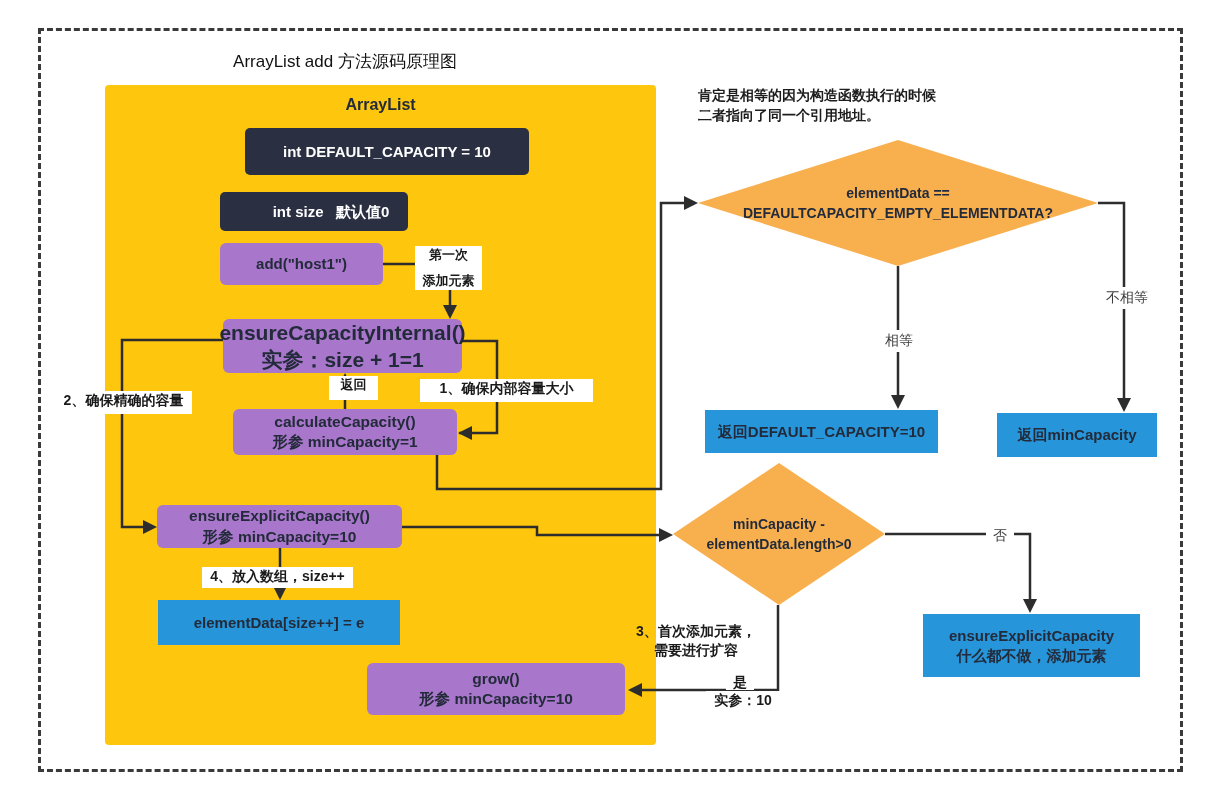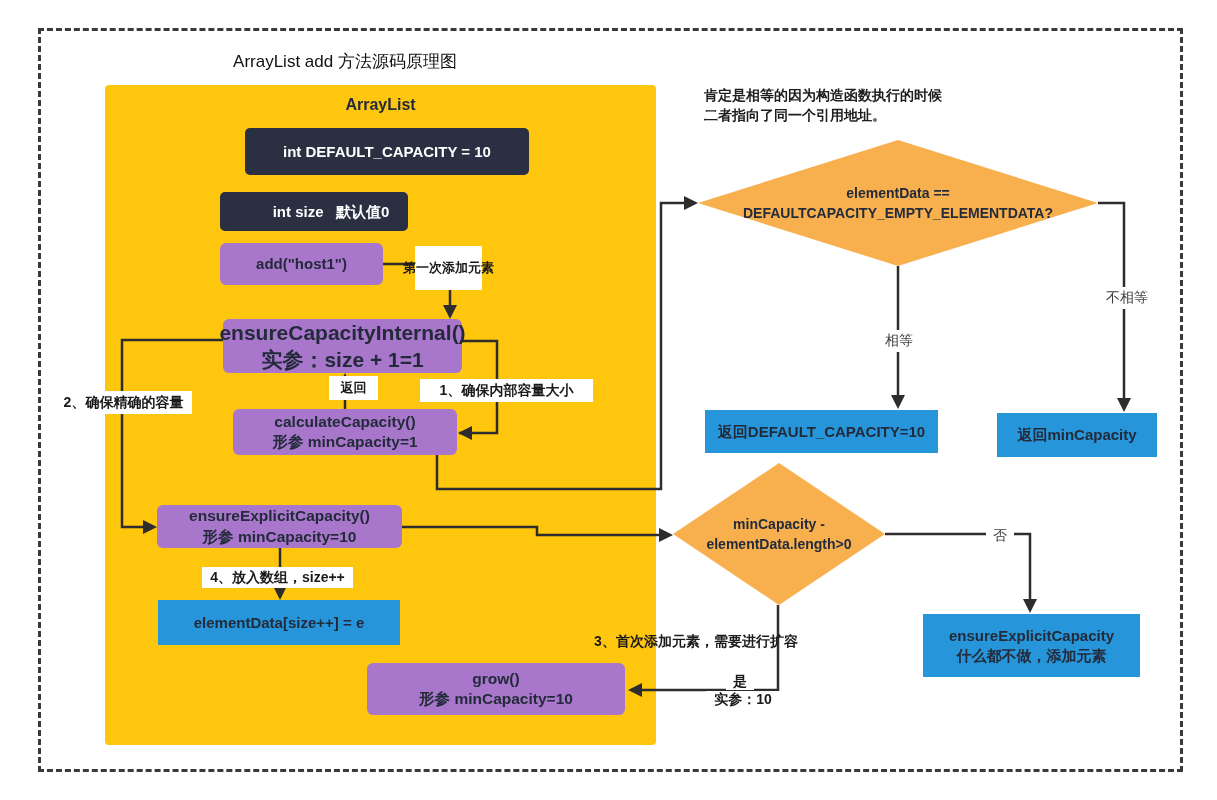--- a/index.html
+++ b/index.html
@@ -42,32 +42,32 @@
   .blue{background:var(--blue); font-size:15px;}
   .diamond{
     position:absolute; z-index:3; background:var(--orange);
     clip-path:polygon(50% 0, 100% 50%, 50% 100%, 0 50%);
     display:flex; flex-direction:column; align-items:center; justify-content:center;
     text-align:center; font-weight:bold; color:var(--ink); font-size:14px; line-height:1.45;
   }
   .wlabel{
     position:absolute; z-index:4; background:#ffffff; color:#1a1a1a;
     font-weight:bold; font-size:13px; line-height:1.35; text-align:center;
-    display:flex; flex-direction:row; align-items:center; justify-content:center;
+    display:flex; flex-direction:column; align-items:center; justify-content:space-between;
     white-space:nowrap;
   }
   .steplabel{font-size:14px;}
   .branch{
     position:absolute; z-index:4; background:#ffffff; color:#3c3c3c;
     font-size:14px; font-weight:normal; text-align:center; white-space:nowrap;
     display:flex; align-items:center; justify-content:center;
   }
   .note{
     position:absolute; left:698px; top:86px; z-index:3; color:#1d1d1d;
-    font-size:14px; font-weight:bold; line-height:1.4; white-space:nowrap;margin-left:6px;
+    font-size:14px; font-weight:bold; line-height:1.4; white-space:nowrap;
   }
   .pre{white-space:pre;padding-left:34px;}
 </style>
 </head>
 <body>
 
 <div class="canvas">
 
   <div class="outer-border"></div>
 

